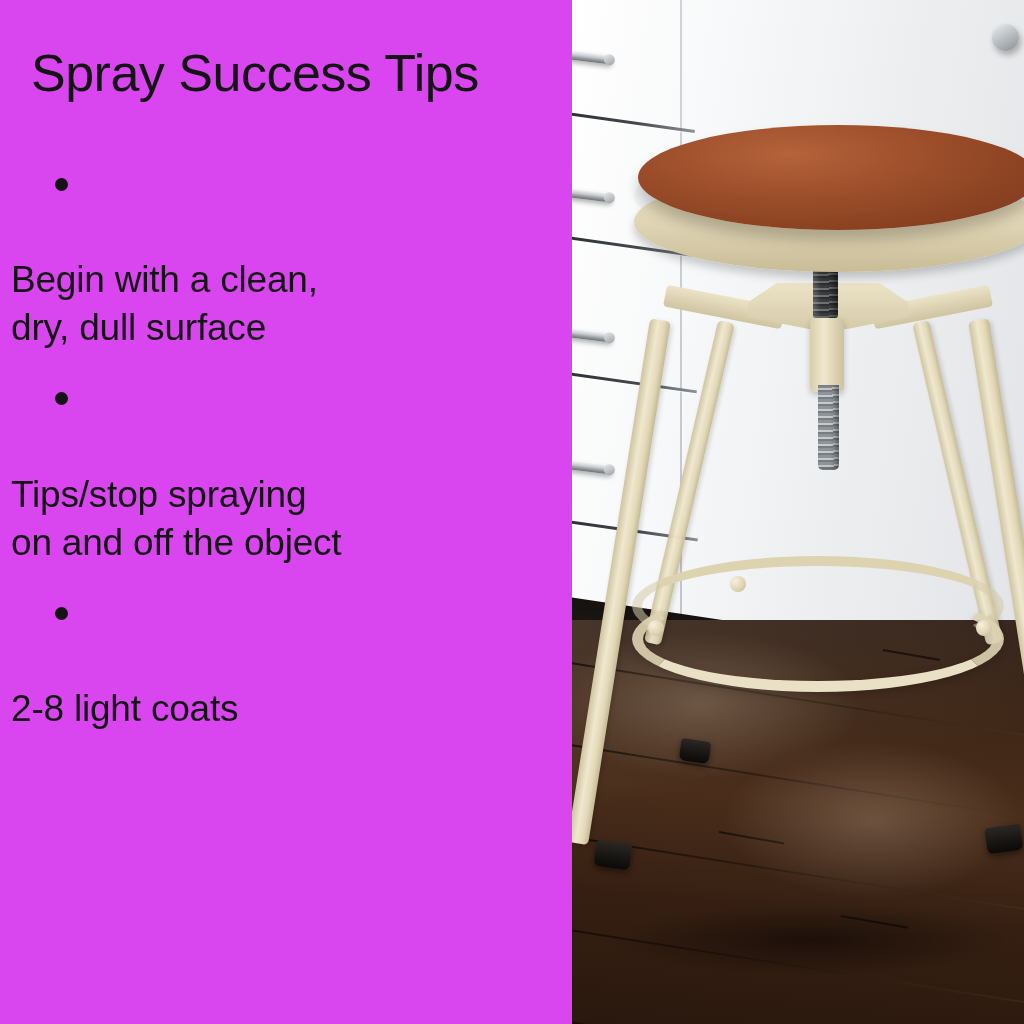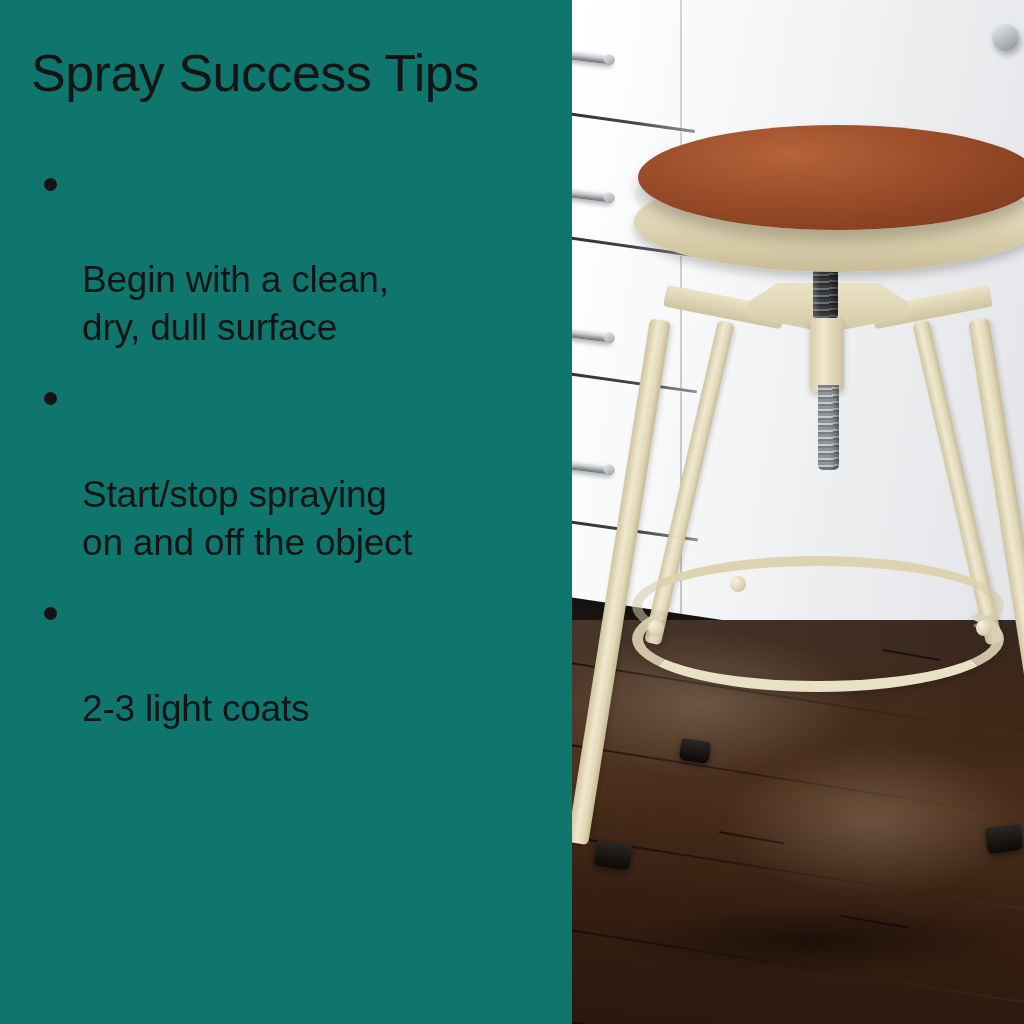--- a/index.html
+++ b/index.html
@@ -9,21 +9,21 @@
     position:relative;
     width:1024px;height:1024px;
     overflow:hidden;
     background:#E8E1CA;
   }
 
   
   #text-panel{
     position:absolute;left:0;top:0;
     width:572px;height:1024px;
-    background:#0f766e;
+    background:#d946ef;
     overflow:hidden;
   }
   #page-title{
     position:absolute;
     left:31px;top:46px;
     width:520px;
     font-size:52px;
     font-weight:400;
     letter-spacing:-0.5px;
     color:#141414;
@@ -32,27 +32,27 @@
   }
   #tips-list{
     position:absolute;
     left:0;top:160px;
     width:572px;
     list-style:none;
     margin:0;padding:0;
   }
   .tip-item{
     position:relative;
-    padding-left:82px;
     margin-bottom:22px;
     font-size:37px;
     line-height:1.30;
     color:#141414;
     letter-spacing:-0.2px;
     white-space:pre-line;
+    margin-left:11px;
   }
   .tip-bullet{
     position:absolute;
     left:44px;top:18px;
     width:13px;height:13px;
     border-radius:50%;
     background:#141414;
   }
 
   
@@ -280,26 +280,26 @@
     <div id="page-title">Spray Success Tips</div>
 
     <ul id="tips-list">
       <li class="tip-item">
         <span class="tip-bullet"></span>
         <span>Begin with a clean,
 dry, dull surface</span>
       </li>
       <li class="tip-item">
         <span class="tip-bullet"></span>
-        <span>Start/stop spraying
+        <span>Tips/stop spraying
 on and off the object</span>
       </li>
       <li class="tip-item">
         <span class="tip-bullet"></span>
-        <span>2-3 light coats</span>
+        <span>2-8 light coats</span>
       </li>
       <li class="tip-item">
         
         
       </li>
 
     </ul>
   </div>
 
   <div id="photo-panel">

